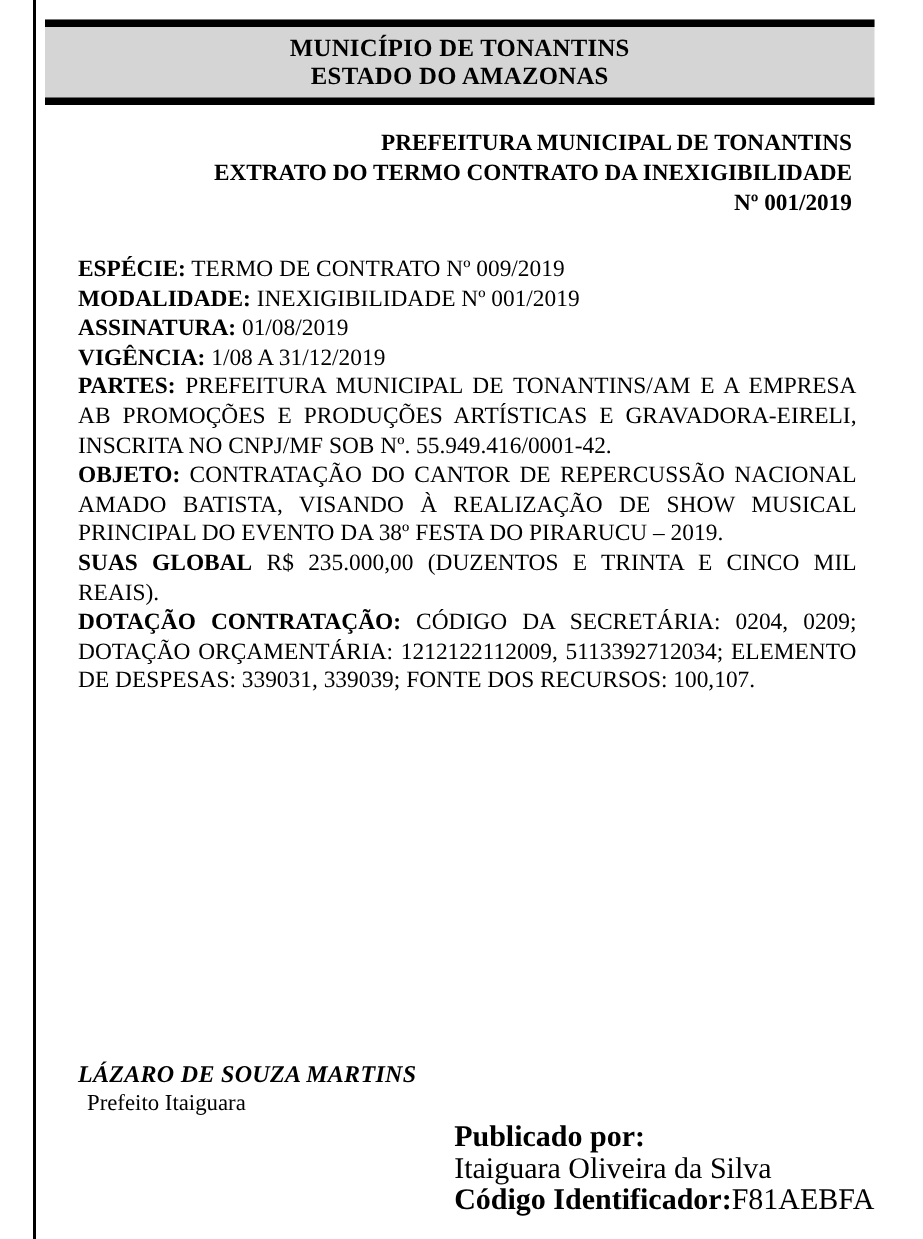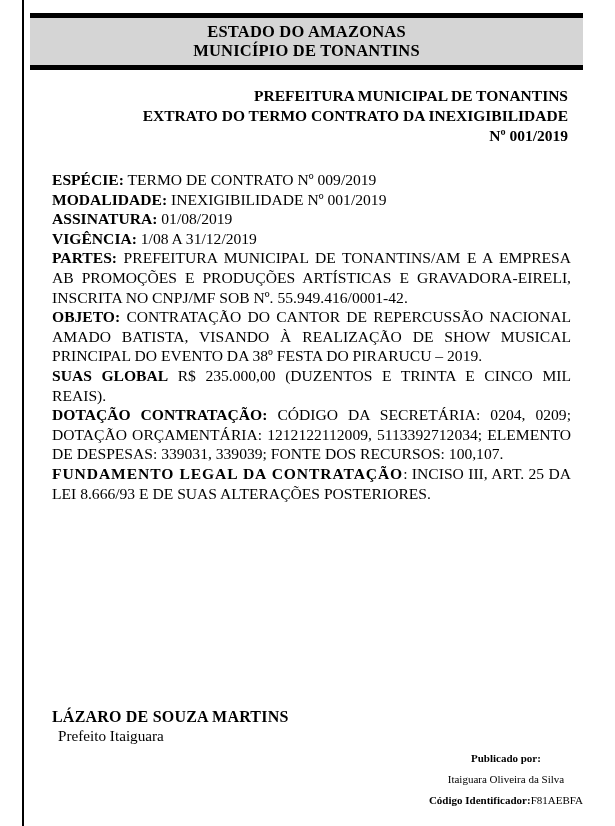--- a/index.html
+++ b/index.html
@@ -96,52 +96,53 @@
 
   
   .signature {
     position: absolute;
     left: 52px;
     top: 707px;
     width: 400px;
   }
   .sig-name {
     font-weight: bold;
+    font-style: italic;
     font-size: 16px;
     line-height: 19px;
     letter-spacing: 0.2px;
   }
   .sig-role {
     font-size: 15.2px;
     line-height: 19px;
     padding-left: 6px;
   }
 
   
   .footer {
     position: absolute;
     right: 32px;
     top: 748px;
-    text-align: center;
-    font-size: 11px;
+    text-align: left;
+    font-size: 20px;
     line-height: 21px;
   }
   .footer .f-bold { font-weight: bold; }
   .footer .f-reg { font-weight: normal; }
 </style>
 </head>
 <body>
 
 <div class="page-rule"></div>
 
 <div class="page">
 
   <div class="masthead">
+    <div class="masthead-line">MUNICÍPIO DE TONANTINS</div>
     <div class="masthead-line">ESTADO DO AMAZONAS</div>
-    <div class="masthead-line">MUNICÍPIO DE TONANTINS</div>
   </div>
 
   <div class="doc-title">
     <div>PREFEITURA MUNICIPAL DE TONANTINS</div>
     <div>EXTRATO DO TERMO CONTRATO DA INEXIGIBILIDADE</div>
     <div>Nº 001/2019</div>
   </div>
 
   <div class="content">
 
@@ -155,21 +156,20 @@
     <p class="para nojust"><span class="lbl">VIGÊNCIA:</span><span> 1/08 A 31/12/2019</span></p>
 
     <p class="para"><span class="lbl">PARTES:</span><span> PREFEITURA MUNICIPAL DE TONANTINS/AM E A EMPRESA AB PROMOÇÕES E PRODUÇÕES ARTÍSTICAS E GRAVADORA-EIRELI, INSCRITA NO CNPJ/MF SOB Nº. 55.949.416/0001-42.</span></p>
 
     <p class="para"><span class="lbl">OBJETO:</span><span> CONTRATAÇÃO DO CANTOR DE REPERCUSSÃO NACIONAL AMADO BATISTA, VISANDO À REALIZAÇÃO DE SHOW MUSICAL PRINCIPAL DO EVENTO DA 38º FESTA DO PIRARUCU – 2019.</span></p>
 
     <p class="para"><span class="lbl">SUAS GLOBAL</span><span> R$ 235.000,00 (DUZENTOS E TRINTA E CINCO MIL REAIS).</span></p>
 
     <p class="para"><span class="lbl">DOTAÇÃO CONTRATAÇÃO:</span><span> CÓDIGO DA SECRETÁRIA: 0204, 0209; DOTAÇÃO ORÇAMENTÁRIA: 1212122112009, 5113392712034; ELEMENTO DE DESPESAS: 339031, 339039; FONTE DOS RECURSOS: 100,107.</span></p>
 
-    <p class="para"><span class="lbl-spread">FUNDAMENTO LEGAL DA CONTRATAÇÃO</span><span>: INCISO III, ART. 25 DA LEI 8.666/93 E DE SUAS ALTERAÇÕES POSTERIORES.</span></p>
 
 
   </div>
 
   <div class="signature">
     <div class="sig-name">LÁZARO DE SOUZA MARTINS</div>
     <div class="sig-role">Prefeito Itaiguara</div>
   </div>
 
   <div class="footer">

